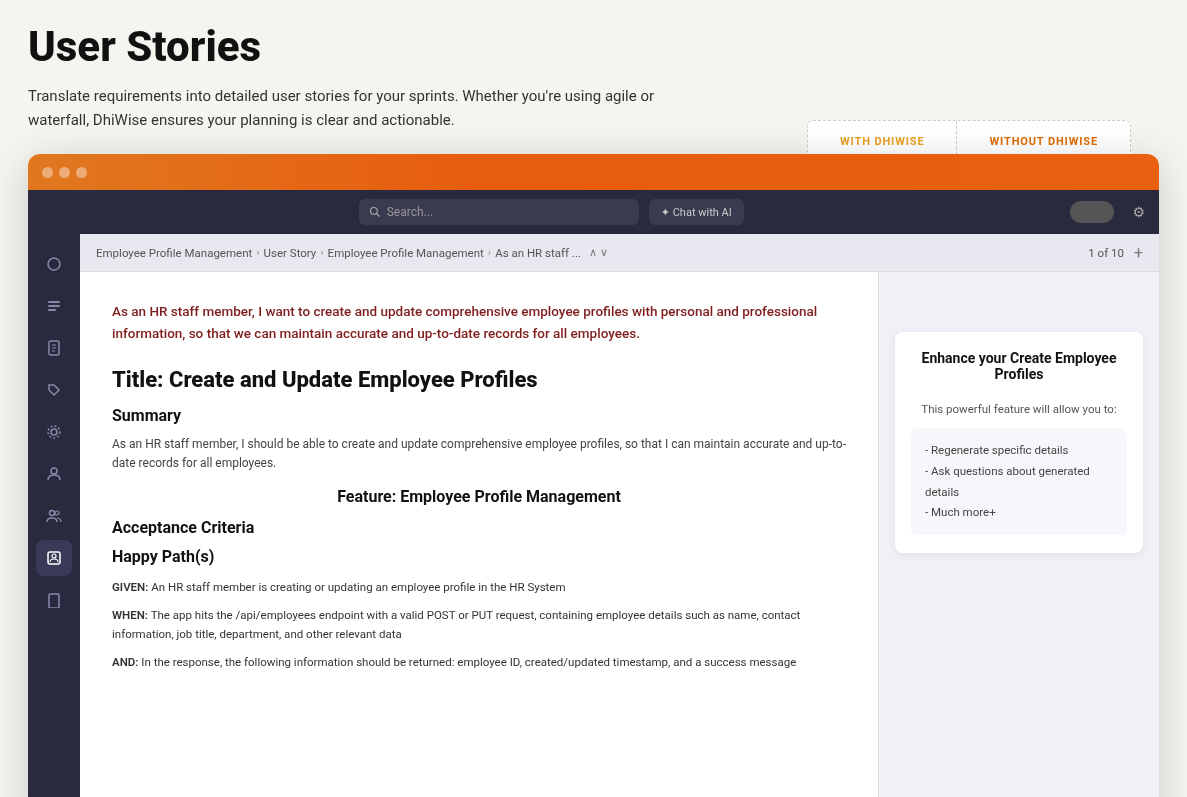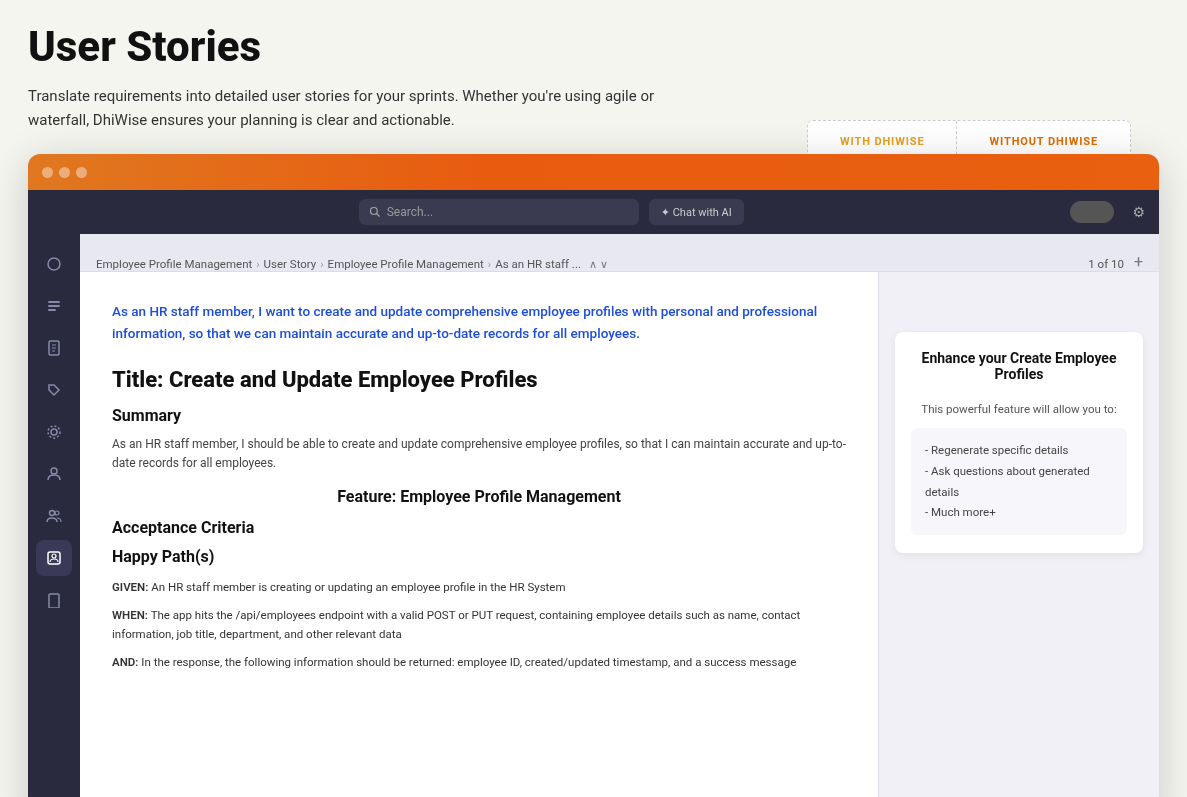--- a/index.html
+++ b/index.html
@@ -199,21 +199,21 @@
       display: flex;
       flex-direction: column;
       background: #f0f0f6;
     }
 
     
     .breadcrumb-bar {
       background: #e8e8f0;
       height: 38px;
       display: flex;
-      align-items: flex-end;
+      align-items: center;
       padding: 0 16px;
       gap: 0;
       border-bottom: 1px solid #ddd;
     }
 
     .breadcrumb-item {
       font-size: 11.5px;
       color: #555;
     }
 
@@ -260,21 +260,21 @@
     .doc-panel {
       flex: 1;
       background: #fff;
       padding: 28px 32px;
       overflow-y: auto;
       border-right: 1px solid #e0e0e8;
     }
 
     .user-story-intro {
       font-size: 13.5px;
-      color: #1d4ed8;
+      color: #7f1d1d;
       line-height: 1.65;
       margin-bottom: 22px;
       font-weight: 500;
     }
 
     .doc-title {
       font-size: 22px;
       font-weight: 800;
       color: #111;
       margin-bottom: 14px;

